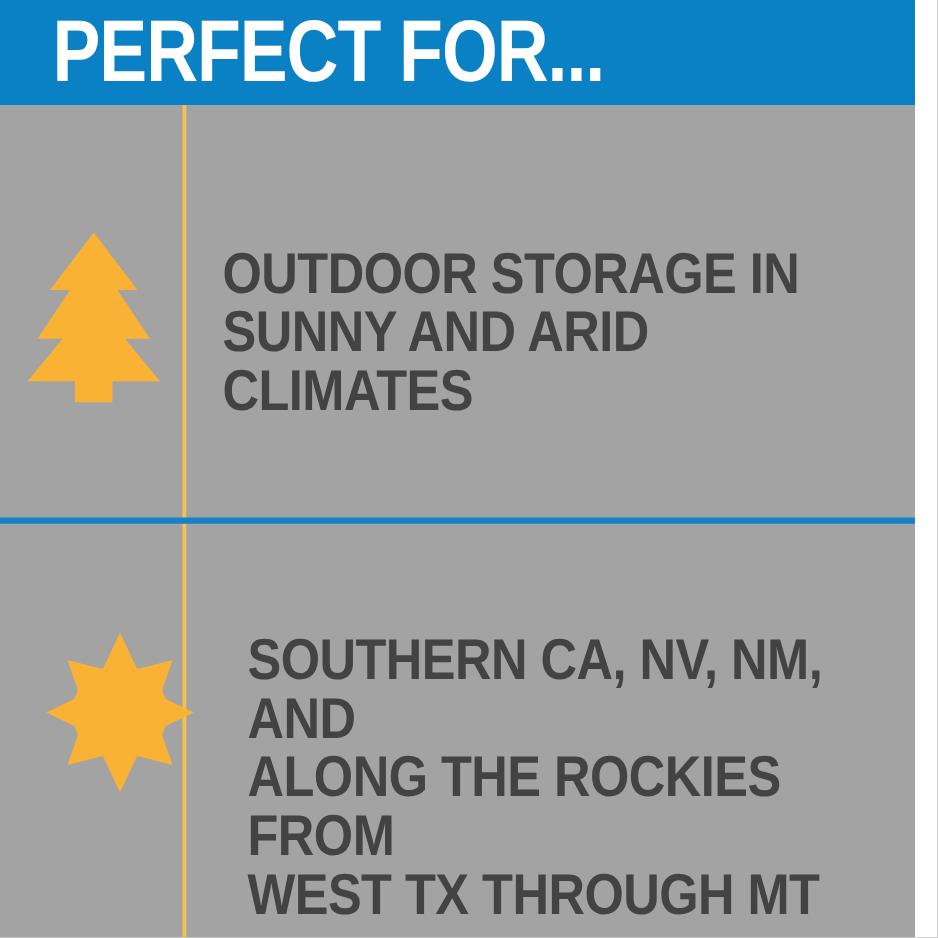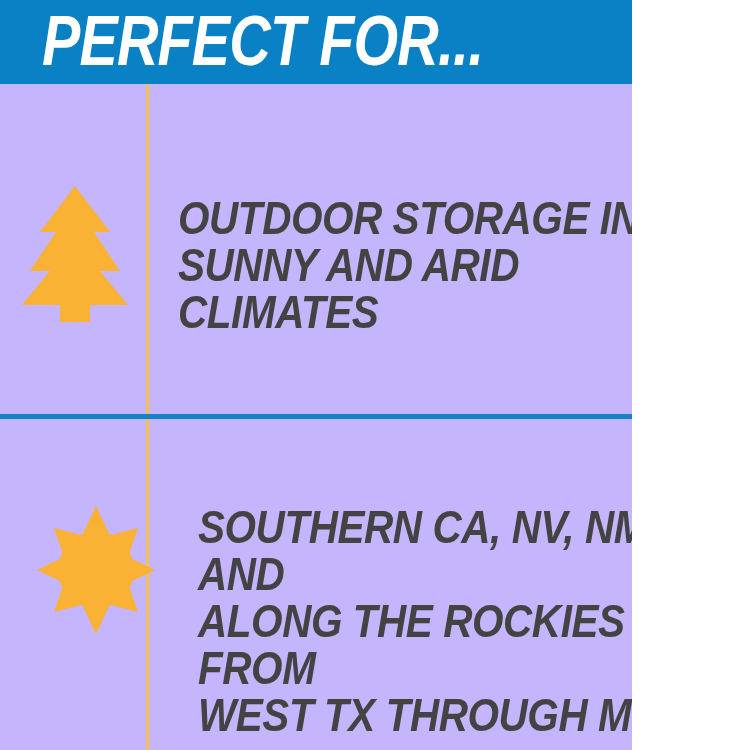--- a/index.html
+++ b/index.html
@@ -9,25 +9,24 @@
   body {
     width: 750px;
     height: 750px;
     background: #ffffff;
     font-family: "Liberation Sans", sans-serif;
     overflow: hidden;
   }
 
   #page {
     position: relative;
-    width: 632px;
+    width: 732px;
     height: 750px;
-    background: #c4b5fd;
+    background: #a3a3a3;
     overflow: hidden;
-    font-style: italic;
   }
 
   
   .header-bar {
     position: absolute;
     left: 0;
     top: 0;
     width: 750px;
     height: 84px;
     background: #0a80c5;

